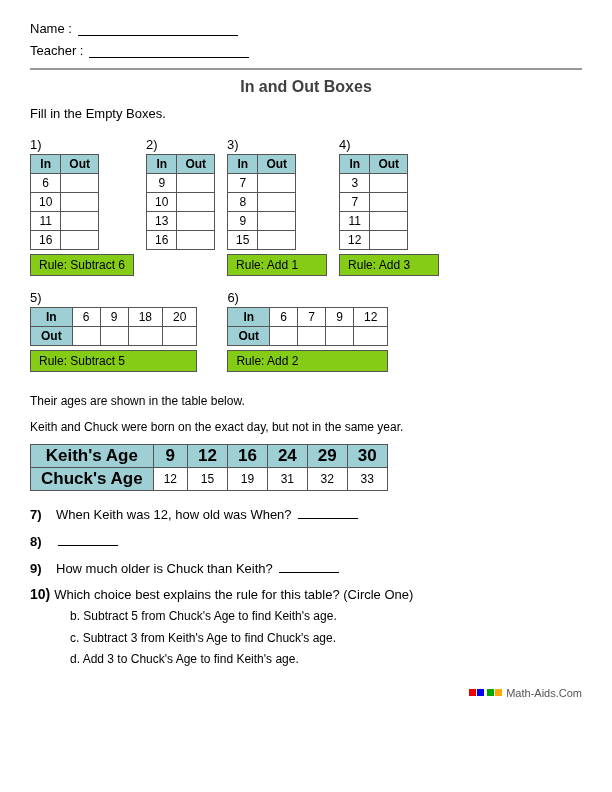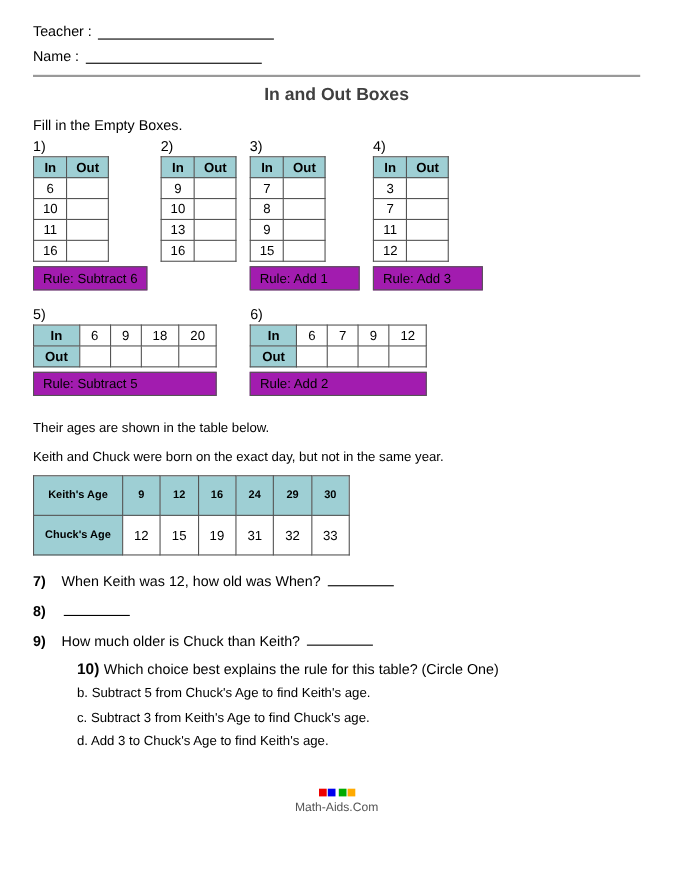--- a/index.html
+++ b/index.html
@@ -47,21 +47,21 @@
     }
     .page-title {
       text-align: center;
       color: #404040;
       font-weight: bold;
       font-size: 16px;
       margin-bottom: 10px;
     }
     .instructions {
       font-size: 13px;
-      margin-bottom: 4px;
+      margin-bottom: 16px;
     }
     
     .problems-row {
       display: flex;
       gap: 12px;
       margin-bottom: 14px;
       align-items: flex-start;
     }
     .problem {
       display: flex;
@@ -90,21 +90,21 @@
       padding: 2px 8px;
       font-size: 12px;
       text-align: center;
       min-width: 30px;
       height: 18px;
     }
     .rule-box {
       border: 1px solid #555;
       padding: 3px 8px;
       font-size: 12px;
-      background: #a21caf;
+      background: #84cc16;
       min-width: 100px;
       display: inline-block;
     }
     
     .problems-row-h {
       display: flex;
       gap: 30px;
       margin-bottom: 14px;
       align-items: flex-start;
     }
@@ -142,22 +142,22 @@
       margin-bottom: 8px;
       line-height: 1.5;
     }
     .age-table {
       border-collapse: collapse;
       margin-bottom: 14px;
     }
     .age-table th {
       background-color: #9ecfd4;
       border: 1px solid #555;
-      padding: 12px 10px;
-      font-size: 10px;
+      padding: 1px 10px;
+      font-size: 17px;
       font-weight: bold;
       text-align: center;
     }
     .age-table td {
       border: 1px solid #555;
       padding: 3px 10px;
       font-size: 12px;
       text-align: center;
       min-width: 28px;
     }
@@ -184,28 +184,27 @@
       font-size: 13px;
       margin-bottom: 6px;
     }
     .mc-options {
       margin-left: 40px;
       font-size: 12px;
       line-height: 1.8;
     }
     .footer-logo {
       text-align: right;
-      margin-top: 32px;
+      margin-top: 16px;
       font-size: 11px;
       color: #555;
       display: flex;
       align-items: center;
       justify-content: flex-end;
       gap: 4px;
-      flex-direction: column;
     }
     .logo-icon {
       display: inline-flex;
       gap: 1px;
     }
     .logo-icon span {
       display: inline-block;
       width: 7px;
       height: 7px;
     }
@@ -213,25 +212,25 @@
     .logo-sq-b { background: #00e; }
     .logo-sq-g { background: #0a0; }
     .logo-sq-y { background: #fa0; }
   </style>
 </head>
 <body>
 
 <div class="header-row">
   <div class="header-left">
     <div class="header-field">
+      <label>Name :</label>
+      <span class="line"></span>
+    </div>
+    <div class="header-field">
       <label>Teacher :</label>
-      <span class="line"></span>
-    </div>
-    <div class="header-field">
-      <label>Name :</label>
       <span class="line"></span>
     </div>
   </div>
 </div>
 
 <hr class="divider">
 
 <div class="page-title">In and Out Boxes</div>
 
 <div class="instructions">Fill in the Empty Boxes.</div>
@@ -446,21 +445,21 @@
     </div>
     <div class="question">
       <span class="q-num">9)</span>
       <span>How much older is Chuck than Keith?</span>
       <span class="answer-line"></span>
     </div>
   </div>
 
 <div id="mc-container">
     <div class="mc-question">
-      <div style="display: flex; gap: 4px; align-items: flex-end; margin-bottom: 4px; margin-left: 40px;">
+      <div style="display: flex; gap: 4px; align-items: flex-end; margin-bottom: 4px;">
         <span style="font-weight: bold; font-size: 14px;">10)</span>
         <span>Which choice best explains the rule for this table? (Circle One)</span>
       </div>
       <div class="mc-options">
         <div>b.  Subtract 5 from Chuck's Age to find Keith's age.</div>
         <div>c.  Subtract 3 from Keith's Age to find Chuck's age.</div>
         <div>d.  Add 3 to Chuck's Age to find Keith's age.</div>
       </div>
     </div>
   </div>

